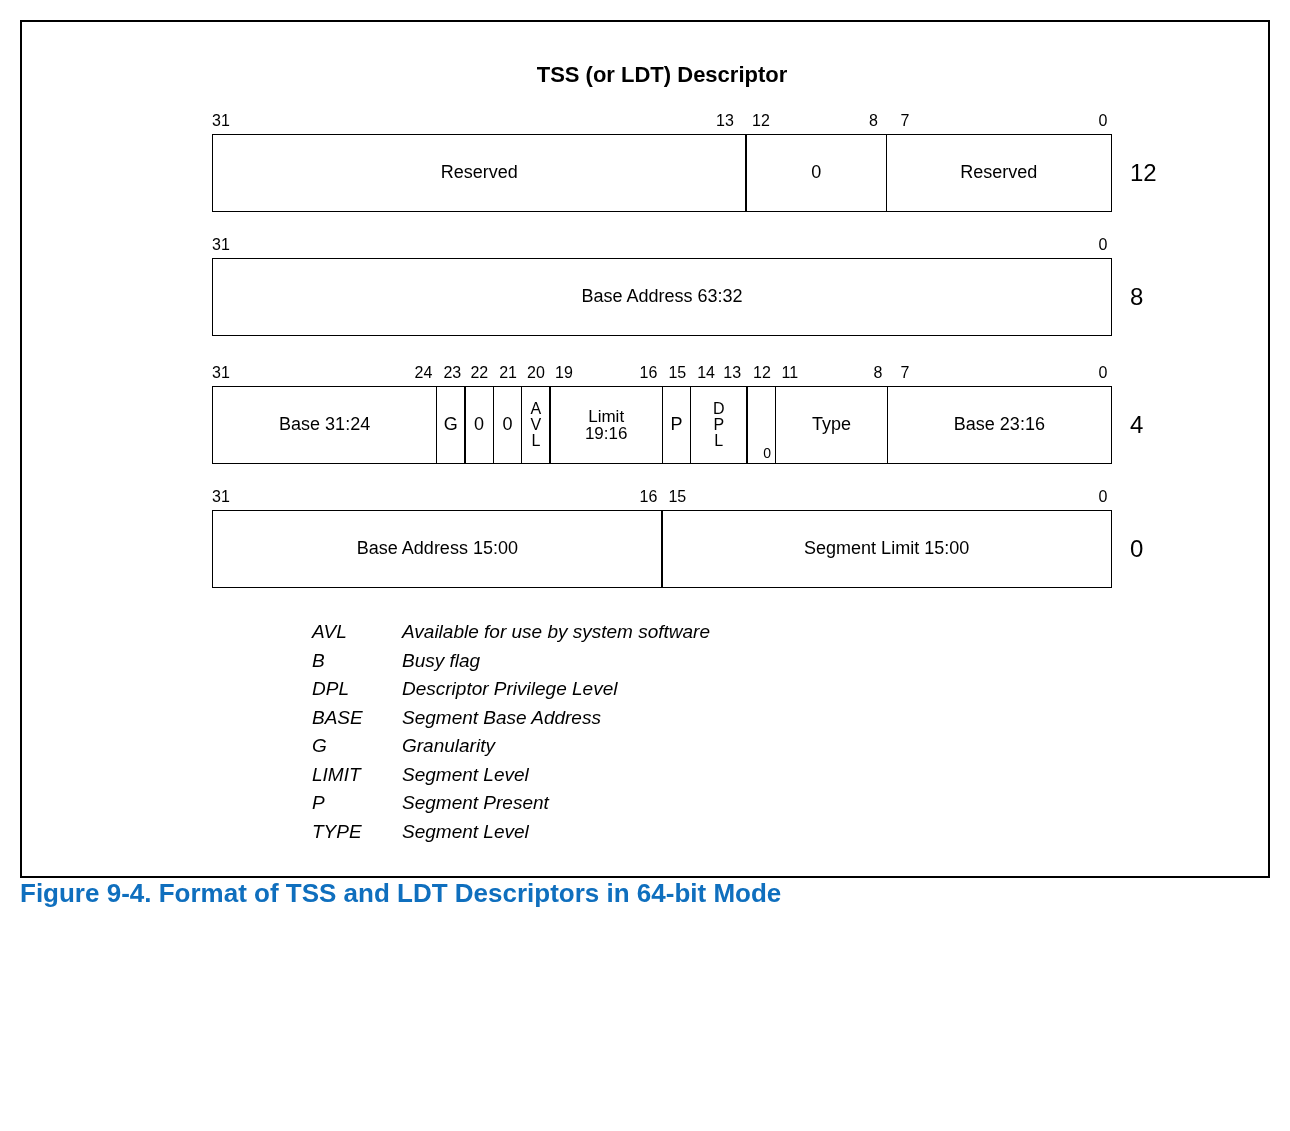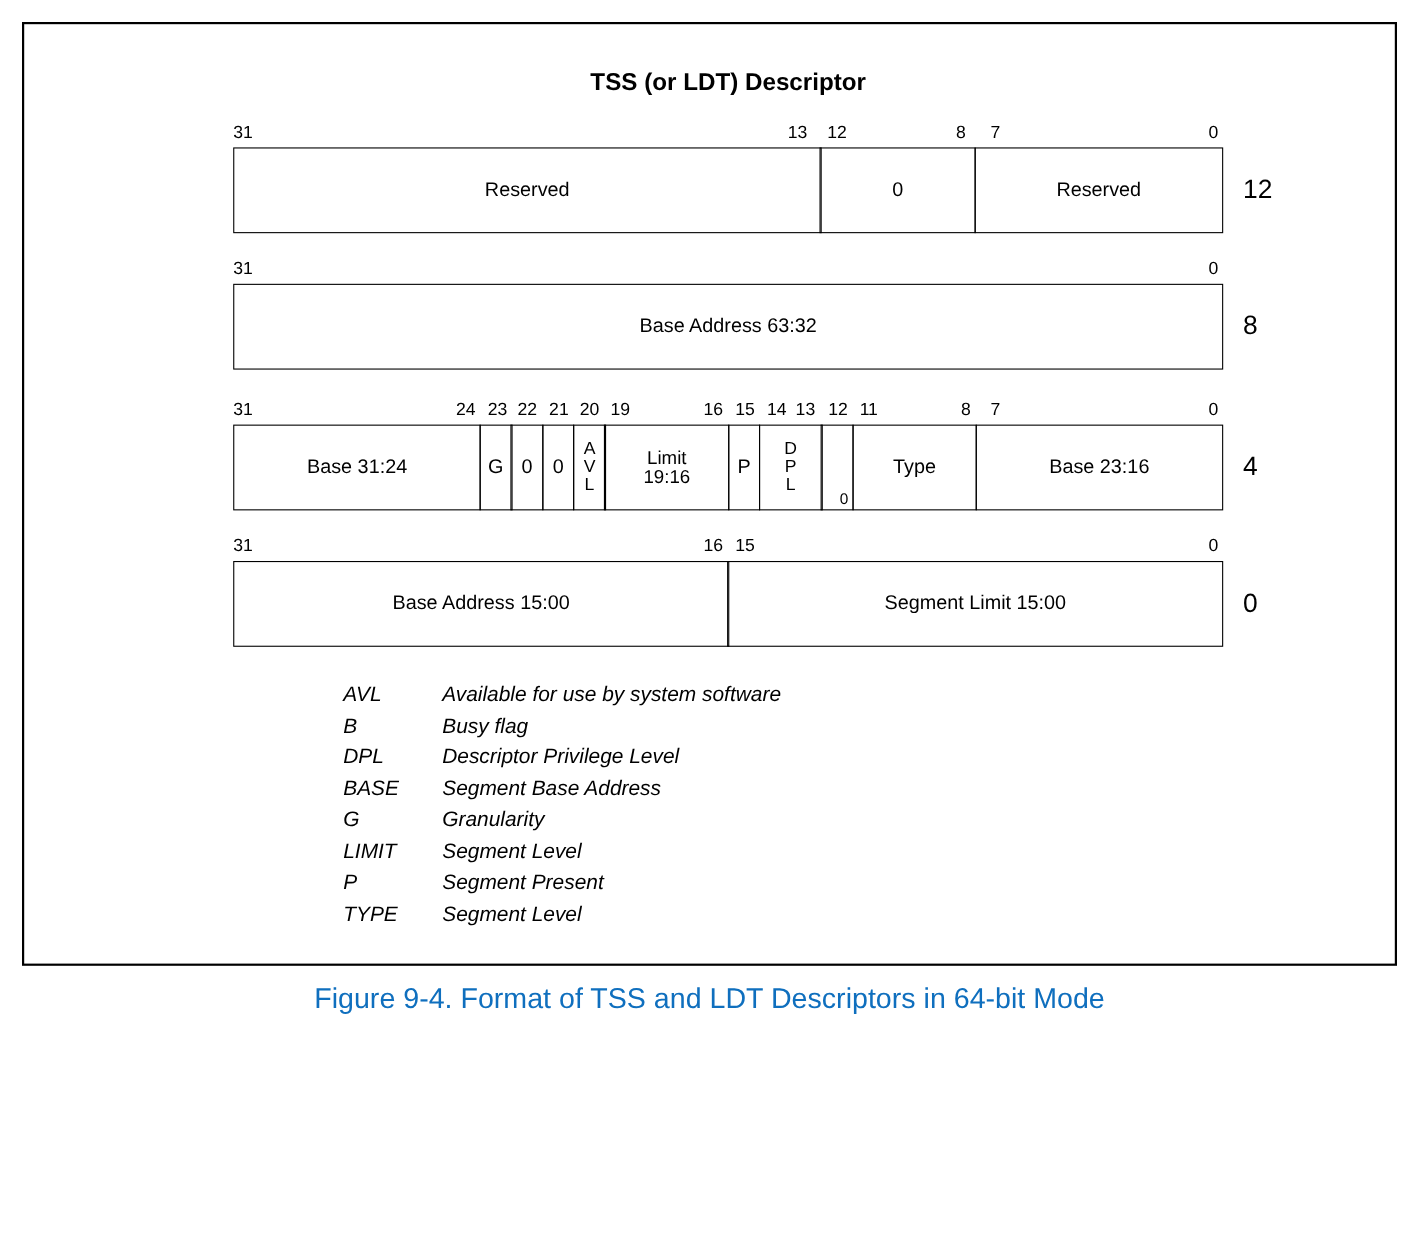--- a/index.html
+++ b/index.html
@@ -77,24 +77,22 @@
   }
   .legend {
     margin: 30px auto 0 auto;
     width: 700px;
     font-size: 19px;
   }
   .legend-row { display: flex; line-height: 1.5; font-style: italic; }
   .legend-key { width: 90px; }
   .figure-caption {
     color: #0f6fbe;
-    font-weight: normal;
+    font-weight: bold;
     font-size: 26px;
-    text-align: center;
-    margin-top: 14px;
   }
 </style>
 </head>
 <body>
 
 <div class="figure-box">
 
   <div class="diag-title">TSS (or LDT) Descriptor</div>
 
   <div class="row-wrap">

